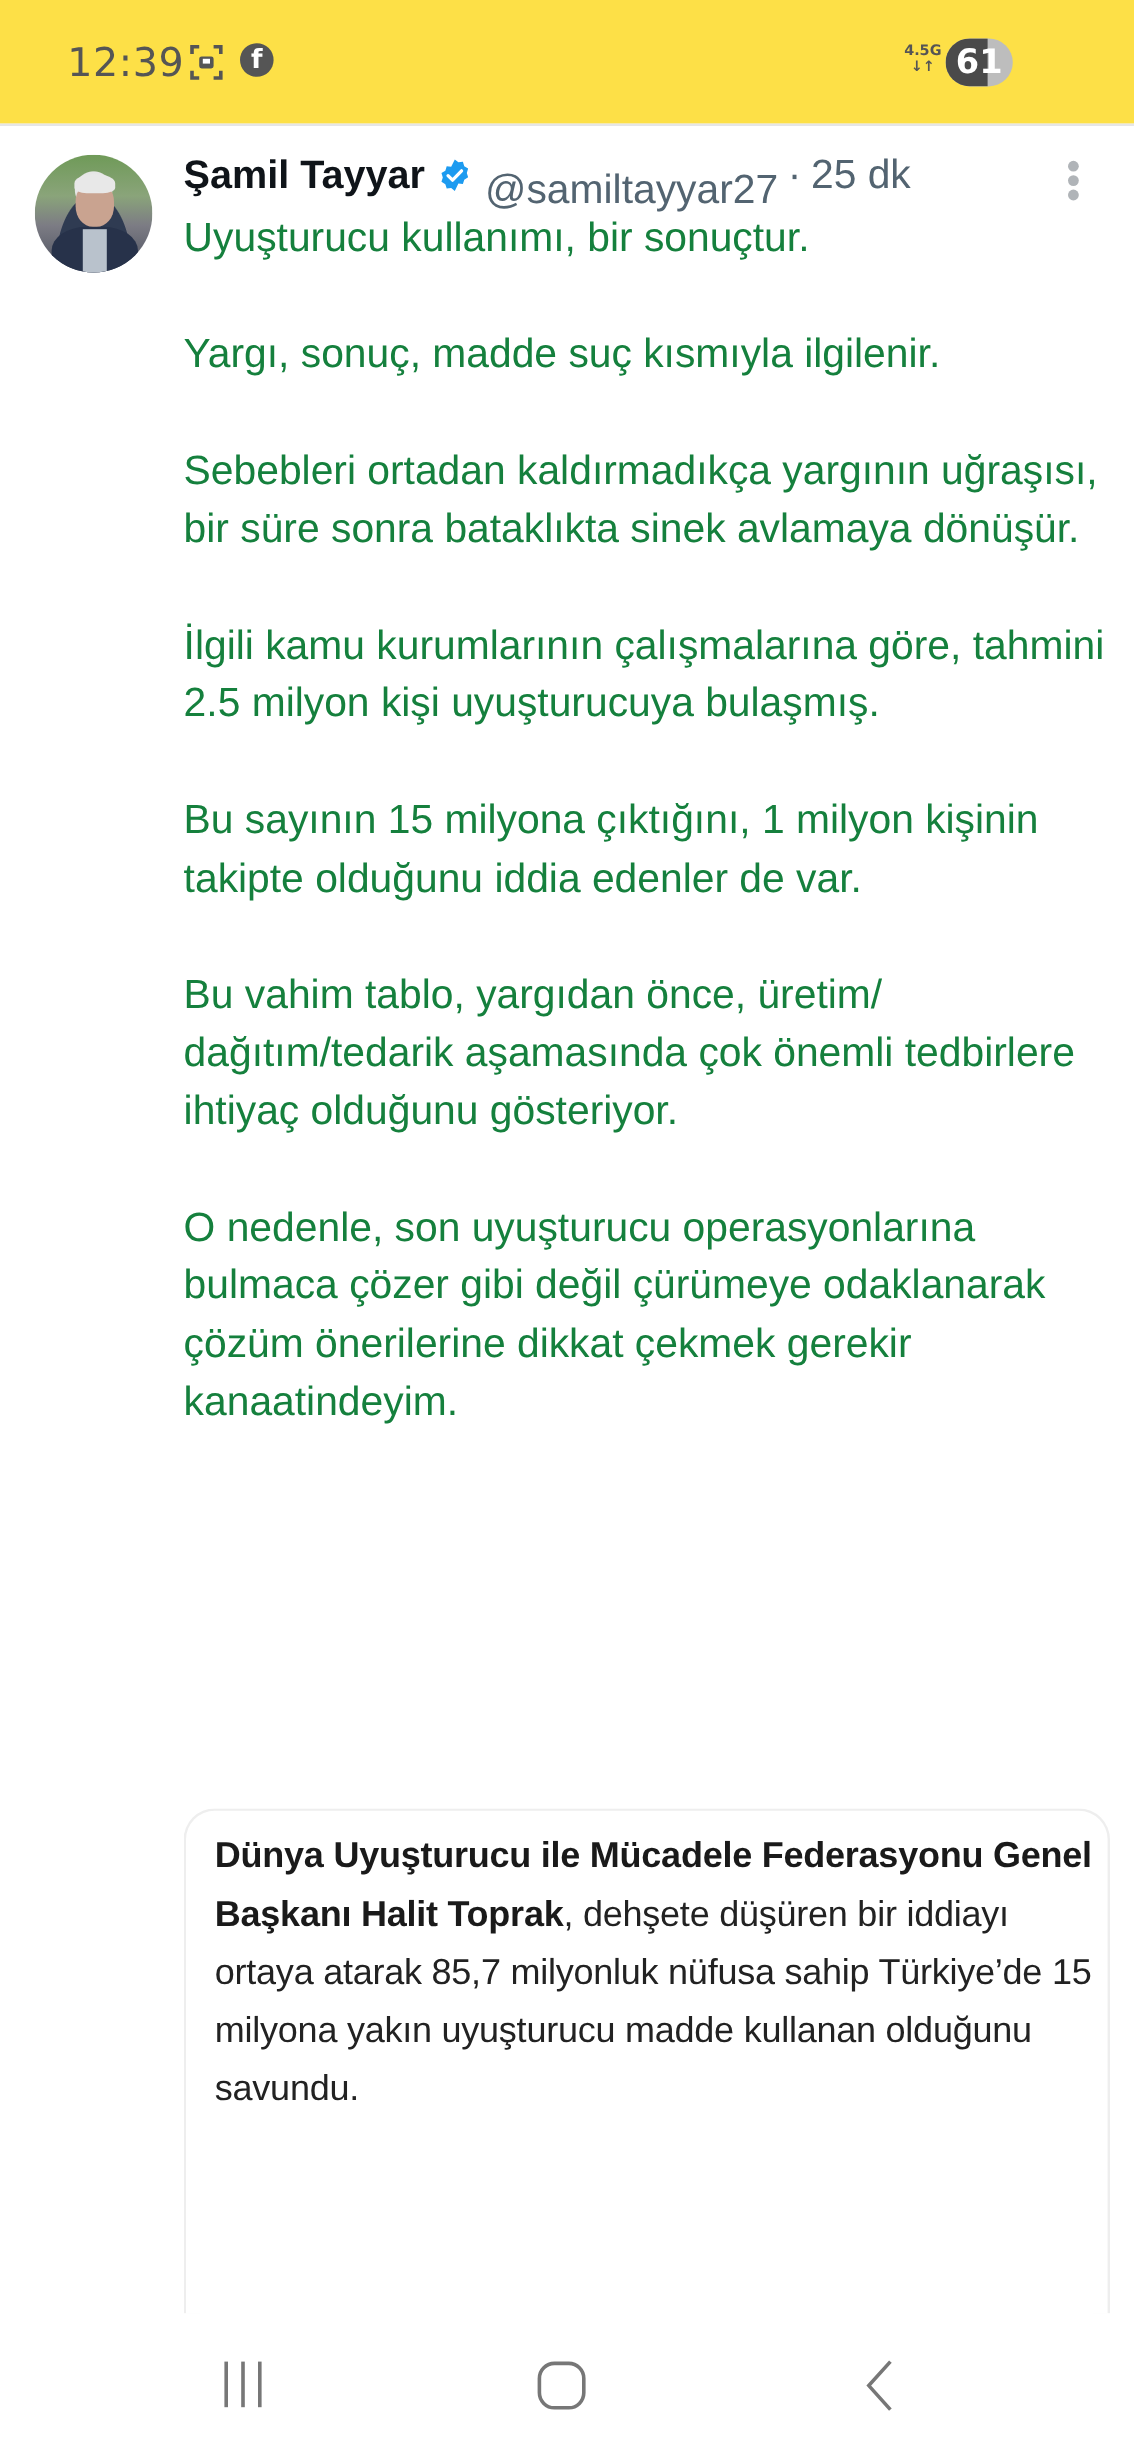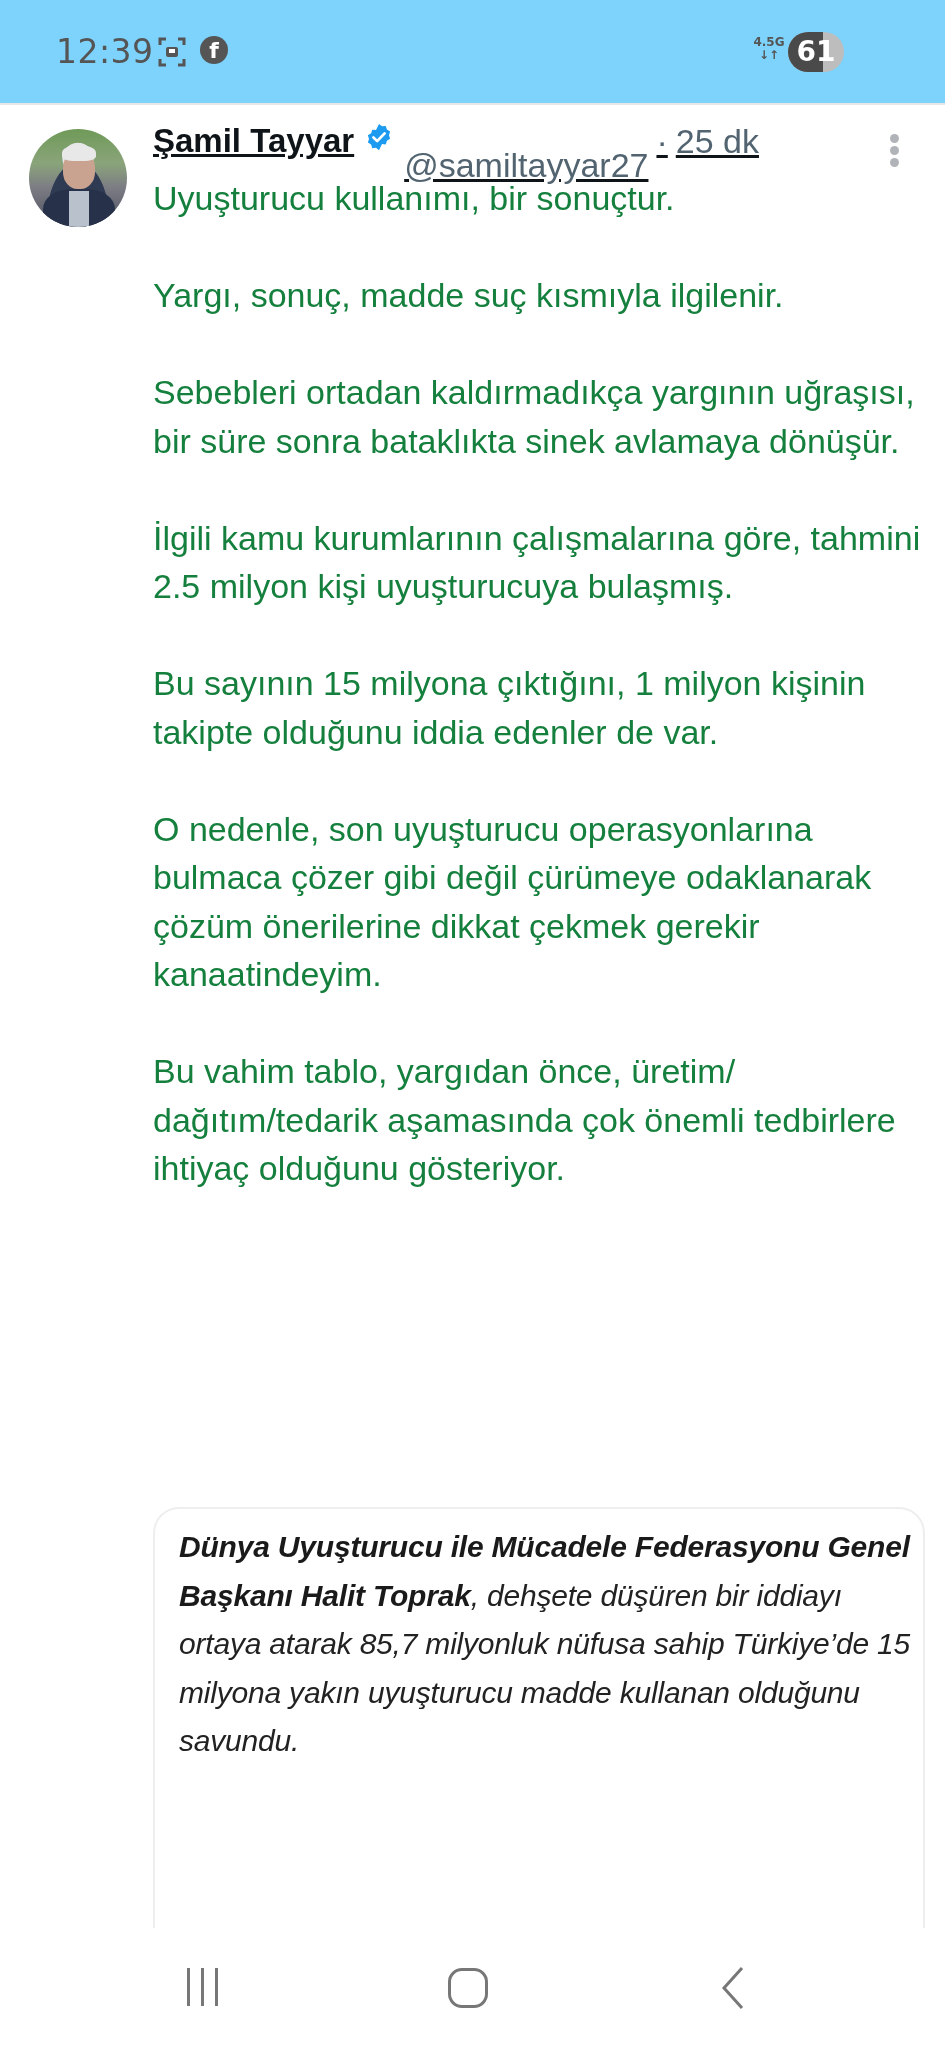--- a/index.html
+++ b/index.html
@@ -1,56 +1,56 @@
 <!DOCTYPE html>
 <html><head>
 <meta charset="utf-8">
 <style>
   * { box-sizing: border-box; margin: 0; padding: 0; }
   html, body { width: 945px; height: 2048px; background: #ffffff; overflow: hidden; }
   body { position: relative; font-family: "Liberation Sans", sans-serif; color: #0f1419; }
 
   
-  .statusbar { position: absolute; left: 0; top: 0; width: 945px; height: 103px; background: #7dd3fc; }
+  .statusbar { position: absolute; left: 0; top: 0; width: 945px; height: 103px; background: #fde047; }
   .sb-time { position: absolute; left: 56px; top: 32px; font-size: 33px; color: #555; letter-spacing: 0.5px; font-family: "DejaVu Sans", sans-serif; }
   .sb-icon-screenshot { position: absolute; left: 158px; top: 37px; width: 28px; height: 30px; }
   .sb-icon-fb { position: absolute; left: 200px; top: 36px; width: 28px; height: 28px; border-radius: 50%; background: #555; color: #fff; font-weight: bold; font-size: 22px; text-align: center; line-height: 30px; font-family: "DejaVu Sans", sans-serif; }
   .sb-net { position: absolute; left: 752px; top: 36px; width: 34px; height: 32px; font-size: 12px; color: #555; text-align: center; line-height: 13px; font-family: "DejaVu Sans", sans-serif; font-weight: bold; }
   .sb-signal { position: absolute; left: 792px; top: 38px; width: 26px; height: 26px; }
   .sb-battery { position: absolute; left: 788px; top: 32px; width: 56px; height: 40px; border-radius: 20px; overflow: hidden; background: #bdbdbd; }
   .sb-battery .fill { position: absolute; left: 0; top: 0; width: 62%; height: 100%; background: #4a4a4a; }
   .sb-battery .num { position: absolute; left: 0; top: 0; width: 100%; height: 100%; text-align: center; line-height: 40px; color: #fff; font-weight: bold; font-size: 28px; font-family: "DejaVu Sans", sans-serif; }
   .divider { position: absolute; left: 0; top: 103px; width: 945px; height: 2px; background: #e6e6e6; }
 
   
   .avatar { position: absolute; left: 29px; top: 129px; width: 98px; height: 98px; border-radius: 50%; overflow: hidden;
             background: radial-gradient(circle at 50% 30%, #e6e6e6 0 18%, transparent 19%),
                         radial-gradient(ellipse at 50% 95%, #2f3b52 0 45%, transparent 46%),
                         linear-gradient(180deg, #6f9a58 0%, #8aa47a 35%, #7c7c84 60%, #4b4f5e 100%); }
   .avatar .face { position: absolute; left: 34px; top: 22px; width: 32px; height: 38px; border-radius: 45%; background: #c9a390; }
   .avatar .hair { position: absolute; left: 33px; top: 16px; width: 34px; height: 16px; border-radius: 50% 50% 30% 30%; background: #e8e8e8; }
   .avatar .body { position: absolute; left: 14px; top: 60px; width: 72px; height: 50px; border-radius: 40% 40% 0 0; background: #27324a; }
   .avatar .shirt { position: absolute; left: 40px; top: 62px; width: 20px; height: 40px; background: #b9c2cc; }
 
-  .header-line { position: absolute; left: 153px; top: 122px; height: 48px; white-space: nowrap; display: flex; align-items: flex-start; text-decoration: underline; }
+  .header-line { position: absolute; left: 153px; top: 122px; height: 48px; white-space: nowrap; display: flex; align-items: center; }
   .name { font-size: 33px; font-weight: bold; color: #0f1419; }
   .verified { display: inline-block; width: 30px; height: 30px; margin-left: 10px; margin-right: 10px; }
   .handle { font-size: 34px; color: #536471; margin-top: 24px; }
   .dot-sep { font-size: 34px; color: #536471; margin: 0 8px; }
   .time { font-size: 34px; color: #536471; }
   .more { position: absolute; left: 878px; top: 126px; width: 34px; height: 44px; }
   .more span { position: absolute; left: 12px; width: 9px; height: 9px; border-radius: 50%; background: #b0b4b8; }
 
   .tweet-body { position: absolute; left: 153px; top: 174px; width: 780px; font-size: 34px; line-height: 48.5px; color: #15803d; }
   .tweet-body p { margin: 0 0 48.5px 0; white-space: pre-line; }
   .tweet-body p:last-child { margin-bottom: 0; }
 
   
   .card { position: absolute; left: 153px; top: 1507px; width: 772px; height: 421px; border: 2px solid #eeeeee; border-bottom: none; border-radius: 26px 26px 0 0; overflow: hidden; background: #fff; }
-  .card-text { position: absolute; left: 24px; top: 14px; width: 735px; font-size: 30px; line-height: 48.5px; color: #222; letter-spacing: -0.2px; font-family: "Liberation Sans", sans-serif; font-style: italic; }
+  .card-text { position: absolute; left: 24px; top: 14px; width: 735px; font-size: 30px; line-height: 48.5px; color: #222; letter-spacing: -0.2px; font-family: "Liberation Sans", sans-serif; }
   .card-text p { margin: 0 0 34px 0; }
   .card-text b { font-weight: bold; color: #1a1a1a; }
 
   
   .navbar { position: absolute; left: 0; top: 1928px; width: 945px; height: 120px; background: #ffffff; }
   .nav-recents { position: absolute; left: 185px; top: 40px; width: 40px; height: 38px; }
   .nav-recents i { position: absolute; top: 0; width: 3px; height: 38px; background: #777; }
   .nav-home { position: absolute; left: 448px; top: 40px; width: 40px; height: 40px; border: 3px solid #777; border-radius: 14px; }
   .nav-back { position: absolute; left: 718px; top: 38px; width: 30px; height: 44px; }
 </style>
@@ -105,22 +105,22 @@
   <span style="top:20px"></span>
   <span style="top:32px"></span>
 </div>
 
 <div class="tweet-body">
   <p>Uyuşturucu kullanımı, bir sonuçtur.</p>
   <p>Yargı, sonuç, madde suç kısmıyla ilgilenir.</p>
   <p>Sebebleri ortadan kaldırmadıkça yargının uğraşısı, bir süre sonra bataklıkta sinek avlamaya dönüşür.</p>
   <p>İlgili kamu kurumlarının çalışmalarına göre, tahmini 2.5 milyon kişi uyuşturucuya bulaşmış.</p>
   <p>Bu sayının 15 milyona çıktığını, 1 milyon kişinin takipte olduğunu iddia edenler de var.</p>
+  <p>Bu vahim tablo, yargıdan önce, üretim/ dağıtım/tedarik aşamasında çok önemli tedbirlere ihtiyaç olduğunu gösteriyor.</p>
   <p>O nedenle, son uyuşturucu operasyonlarına bulmaca çözer gibi değil çürümeye odaklanarak çözüm önerilerine dikkat çekmek gerekir kanaatindeyim.</p>
-  <p>Bu vahim tablo, yargıdan önce, üretim/ dağıtım/tedarik aşamasında çok önemli tedbirlere ihtiyaç olduğunu gösteriyor.</p>
 </div>
 
 <div class="card">
   <div class="card-text">
     <p><b>Dünya Uyuşturucu ile Mücadele Federasyonu Genel Başkanı Halit Toprak</b><span>, dehşete düşüren bir iddiayı ortaya atarak 85,7 milyonluk nüfusa sahip Türkiye’de 15 milyona yakın uyuşturucu madde kullanan olduğunu savundu.</span></p>
   </div>
 </div>
 
 <div class="navbar">
   <div class="nav-recents">

